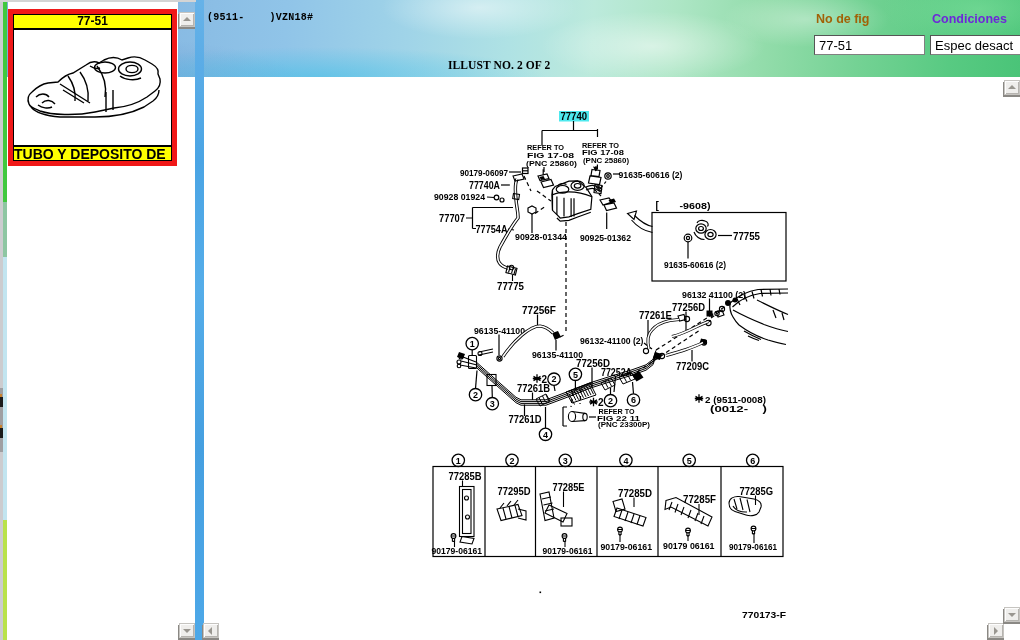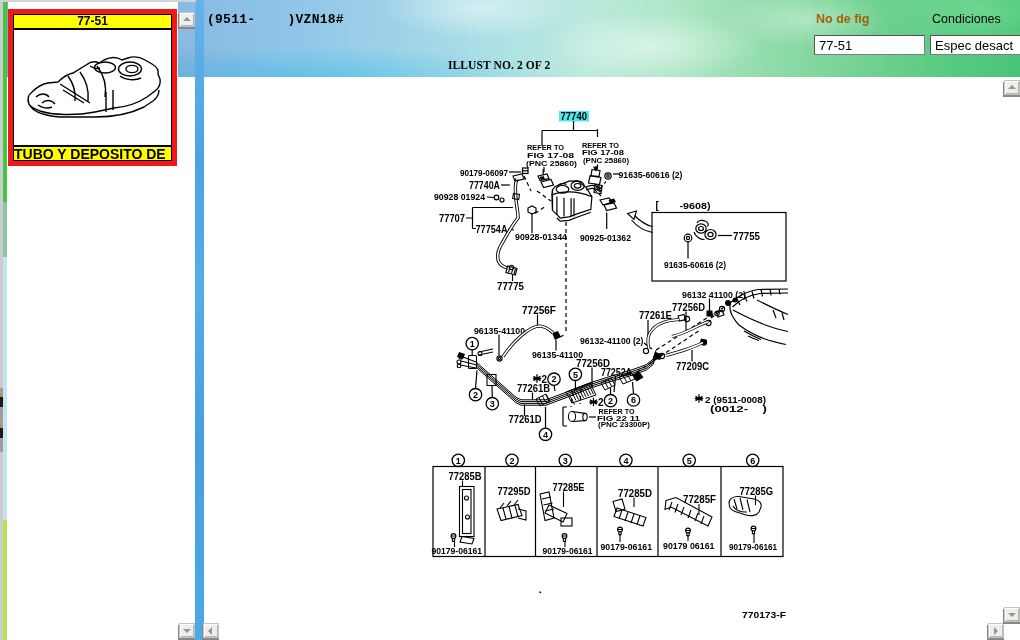--- a/index.html
+++ b/index.html
@@ -65,23 +65,23 @@
     <div class="tri" style="left:5px;top:3px;border-top:4.5px solid transparent;border-bottom:4.5px solid transparent;border-left:4.5px solid #999690;"></div>
   </div>
 
   <div class="btn" style="left:1004px;top:80px;">
     <div class="tri" style="left:3px;top:4px;border-left:4.5px solid transparent;border-right:4.5px solid transparent;border-bottom:4.5px solid #999690;"></div>
   </div>
   <div class="btn" style="left:1004px;top:607px;">
     <div class="tri" style="left:3px;top:5px;border-left:4.5px solid transparent;border-right:4.5px solid transparent;border-top:4.5px solid #999690;"></div>
   </div>
 
-  <div class="abs" style="left:207px;top:12px;font-family:'Liberation Mono',monospace;font-weight:bold;font-size:13px;letter-spacing:0.25px;color:#000;">(9511-&nbsp;&nbsp;&nbsp;&nbsp;)VZN18#</div>
+  <div class="abs" style="left:207px;top:12px;font-family:'Liberation Mono',monospace;font-weight:bold;font-size:10px;letter-spacing:0.25px;color:#000;">(9511-&nbsp;&nbsp;&nbsp;&nbsp;)VZN18#</div>
   <div class="abs" style="left:816px;top:12px;font-size:12.5px;font-weight:bold;color:#a16207;">No de fig</div>
-  <div class="abs" style="left:932px;top:12px;font-size:12.5px;font-weight:normal;color:#000000;">Condiciones</div>
+  <div class="abs" style="left:932px;top:12px;font-size:12.5px;font-weight:bold;color:#6d28d9;">Condiciones</div>
   <div class="abs" style="left:814px;top:35px;width:111px;height:20px;background:#fff;border:1px solid #808080;
        border-top-color:#555;border-left-color:#555;box-sizing:border-box;font-size:13px;line-height:19px;padding-left:4px;">77-51</div>
   <div class="abs" style="left:930px;top:35px;width:96px;height:20px;background:#fff;border:1px solid #808080;
        border-top-color:#555;border-left-color:#555;box-sizing:border-box;font-size:13px;line-height:19px;padding-left:4px;">Espec desact</div>
   <div class="abs" style="left:448px;top:58.5px;font-family:Liberation Serif, serif;font-weight:bold;font-size:11.5px;letter-spacing:0.1px;color:#000;">ILLUST NO. 2 OF 2</div>
 
   <svg class="abs" style="left:0;top:0;" width="1020" height="640" viewBox="0 0 1020 640" font-family="Liberation Sans, sans-serif" font-weight="bold" fill="#000" stroke="none">
   <defs>
     <g id="star" stroke="#000" stroke-width="1.3" fill="none">
       <path d="M0,-4.2 L0,4.2 M-3.5,-2.1 L3.5,2.1 M-3.5,2.1 L3.5,-2.1 M-4.2,0 L4.2,0"></path>

